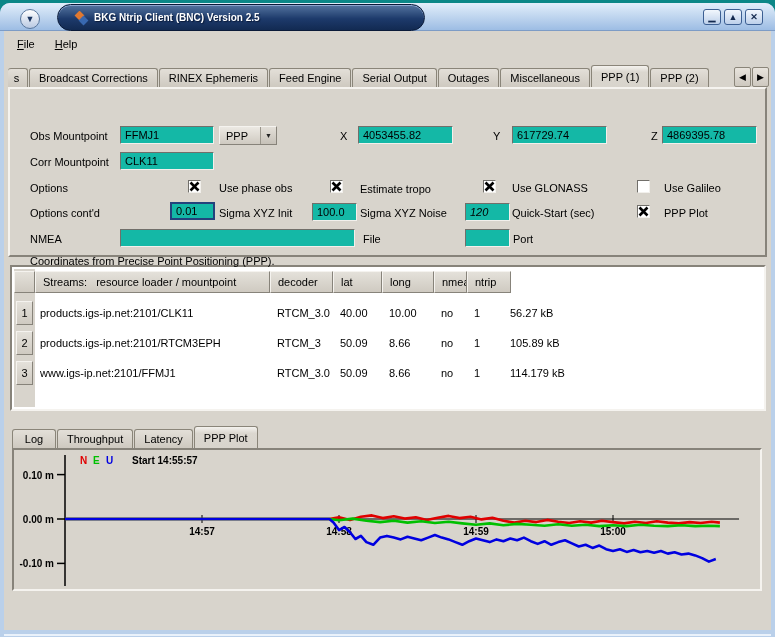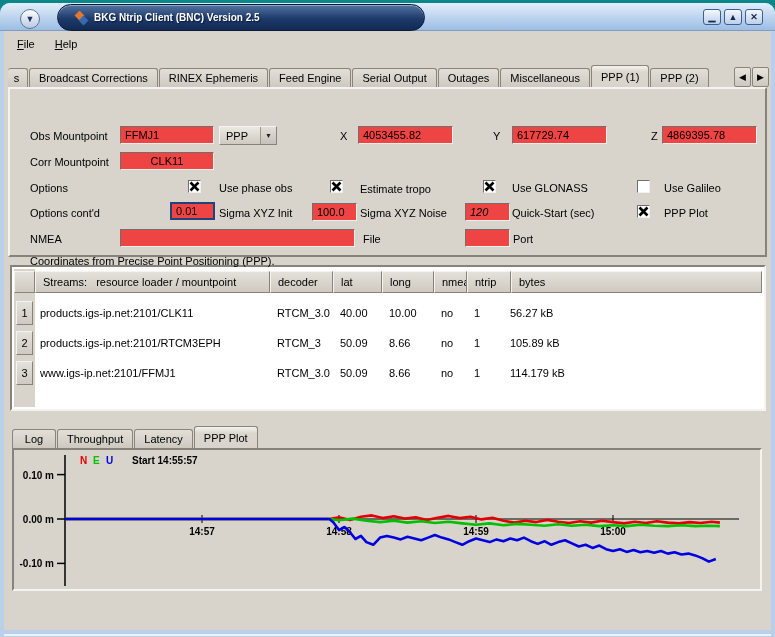--- a/index.html
+++ b/index.html
@@ -50,21 +50,21 @@
   .tab-scrolls { position:absolute; left:730px; top:36px; display:flex; gap:1px; }
   .tab-scroll { width:17px; height:20px; background:linear-gradient(#e8e4dd,#cdc8bf);
                 border:1px solid #8a8579; border-radius:2px; font-size:9px;
                 display:flex; align-items:center; justify-content:center; }
 
   
   .form-frame { position:absolute; left:4px; top:56px; width:759px; height:170px;
                 background:#d8d4cc; border:2px solid; border-color:#f5f3ef #87837a #87837a #f5f3ef;
                 z-index:2; }
   .fl { position:absolute; white-space:nowrap; }
-  .inp { position:absolute; height:18px; background:#ef4444; border:1px solid;
+  .inp { position:absolute; height:18px; background:#14b8a6; border:1px solid;
          border-color:#716f6a #f2f0ec #f2f0ec #716f6a; font:11px "Liberation Sans",sans-serif;
          padding:0 4px; }
   .inp.focused { border:2px solid #23427c; }
   .combo { position:absolute; height:19px; background:linear-gradient(#ece9e3,#cfcac1);
            border:1px solid; border-color:#f5f3ef #87837a #87837a #f5f3ef;
            display:flex; align-items:center; }
   .combo .combo-text { flex:1; padding-left:6px; }
   .combo .combo-arrow { width:16px; height:100%; border-left:1px solid #9a968c;
                         display:flex; align-items:center; justify-content:center; font-size:7px; color:#222;
                         background:linear-gradient(#e3dfd8,#c6c1b8); }
@@ -154,21 +154,21 @@
           <span class="combo-arrow">▼</span>
         </div>
         <span class="fl" style="left:330px;top:41px">X</span>
         <input class="inp" style="left: 348px; top: 37px; width: 95px;" value="4053455.82">
         <span class="fl" style="left:483px;top:41px">Y</span>
         <input class="inp" style="left: 502px; top: 37px; width: 95px;" value="617729.74">
         <span class="fl" style="left:641px;top:41px">Z</span>
         <input class="inp" style="left: 652px; top: 37px; width: 95px;" value="4869395.78">
 
         <span class="fl" style="left:20px;top:67px">Corr Mountpoint</span>
-        <input class="inp" style="left: 110px; top: 63px; width: 94px; text-align: center;" value="CLK11">
+        <input class="inp" style="left: 110px; top: 63px; width: 94px;" value="CLK11">
 
         <span class="fl" style="left:20px;top:93px">Options</span>
         <div class="cb checked" style="left:178px;top:91px">
           <svg width="11" height="11" viewBox="0 0 11 11">
               <path d="M1.5 1.5 L9.5 9.5 M9.5 1.5 L1.5 9.5" stroke="#000" stroke-width="2.6"></path>
             </svg>
         </div>
         <span class="fl" style="left:209px;top:93px">Use phase obs</span>
         <div class="cb checked" style="left:320px;top:91px">
           <svg width="11" height="11" viewBox="0 0 11 11">
@@ -214,21 +214,20 @@
         <div class="table-inner">
           <div class="vheader-strip"></div>
           <div class="thead">
             <div class="th corner"></div>
             <div class="th" style="width:235px">Streams:   resource loader / mountpoint</div>
             <div class="th" style="width:63px">decoder</div>
             <div class="th" style="width:49px">lat</div>
             <div class="th" style="width:52px">long</div>
             <div class="th" style="width:33px">nmea</div>
             <div class="th" style="width:44px">ntrip</div>
-            <div class="th" style="flex:1">bytes</div>
           </div>
 
           <div class="trow" style="top:30px">
             <div class="rownum">1</div>
             <div class="td" style="width:237px">products.igs-ip.net:2101/CLK11</div>
             <div class="td" style="width:63px">RTCM_3.0</div>
             <div class="td" style="width:49px">40.00</div>
             <div class="td" style="width:52px">10.00</div>
             <div class="td" style="width:33px">no</div>
             <div class="td" style="width:36px">1</div>

